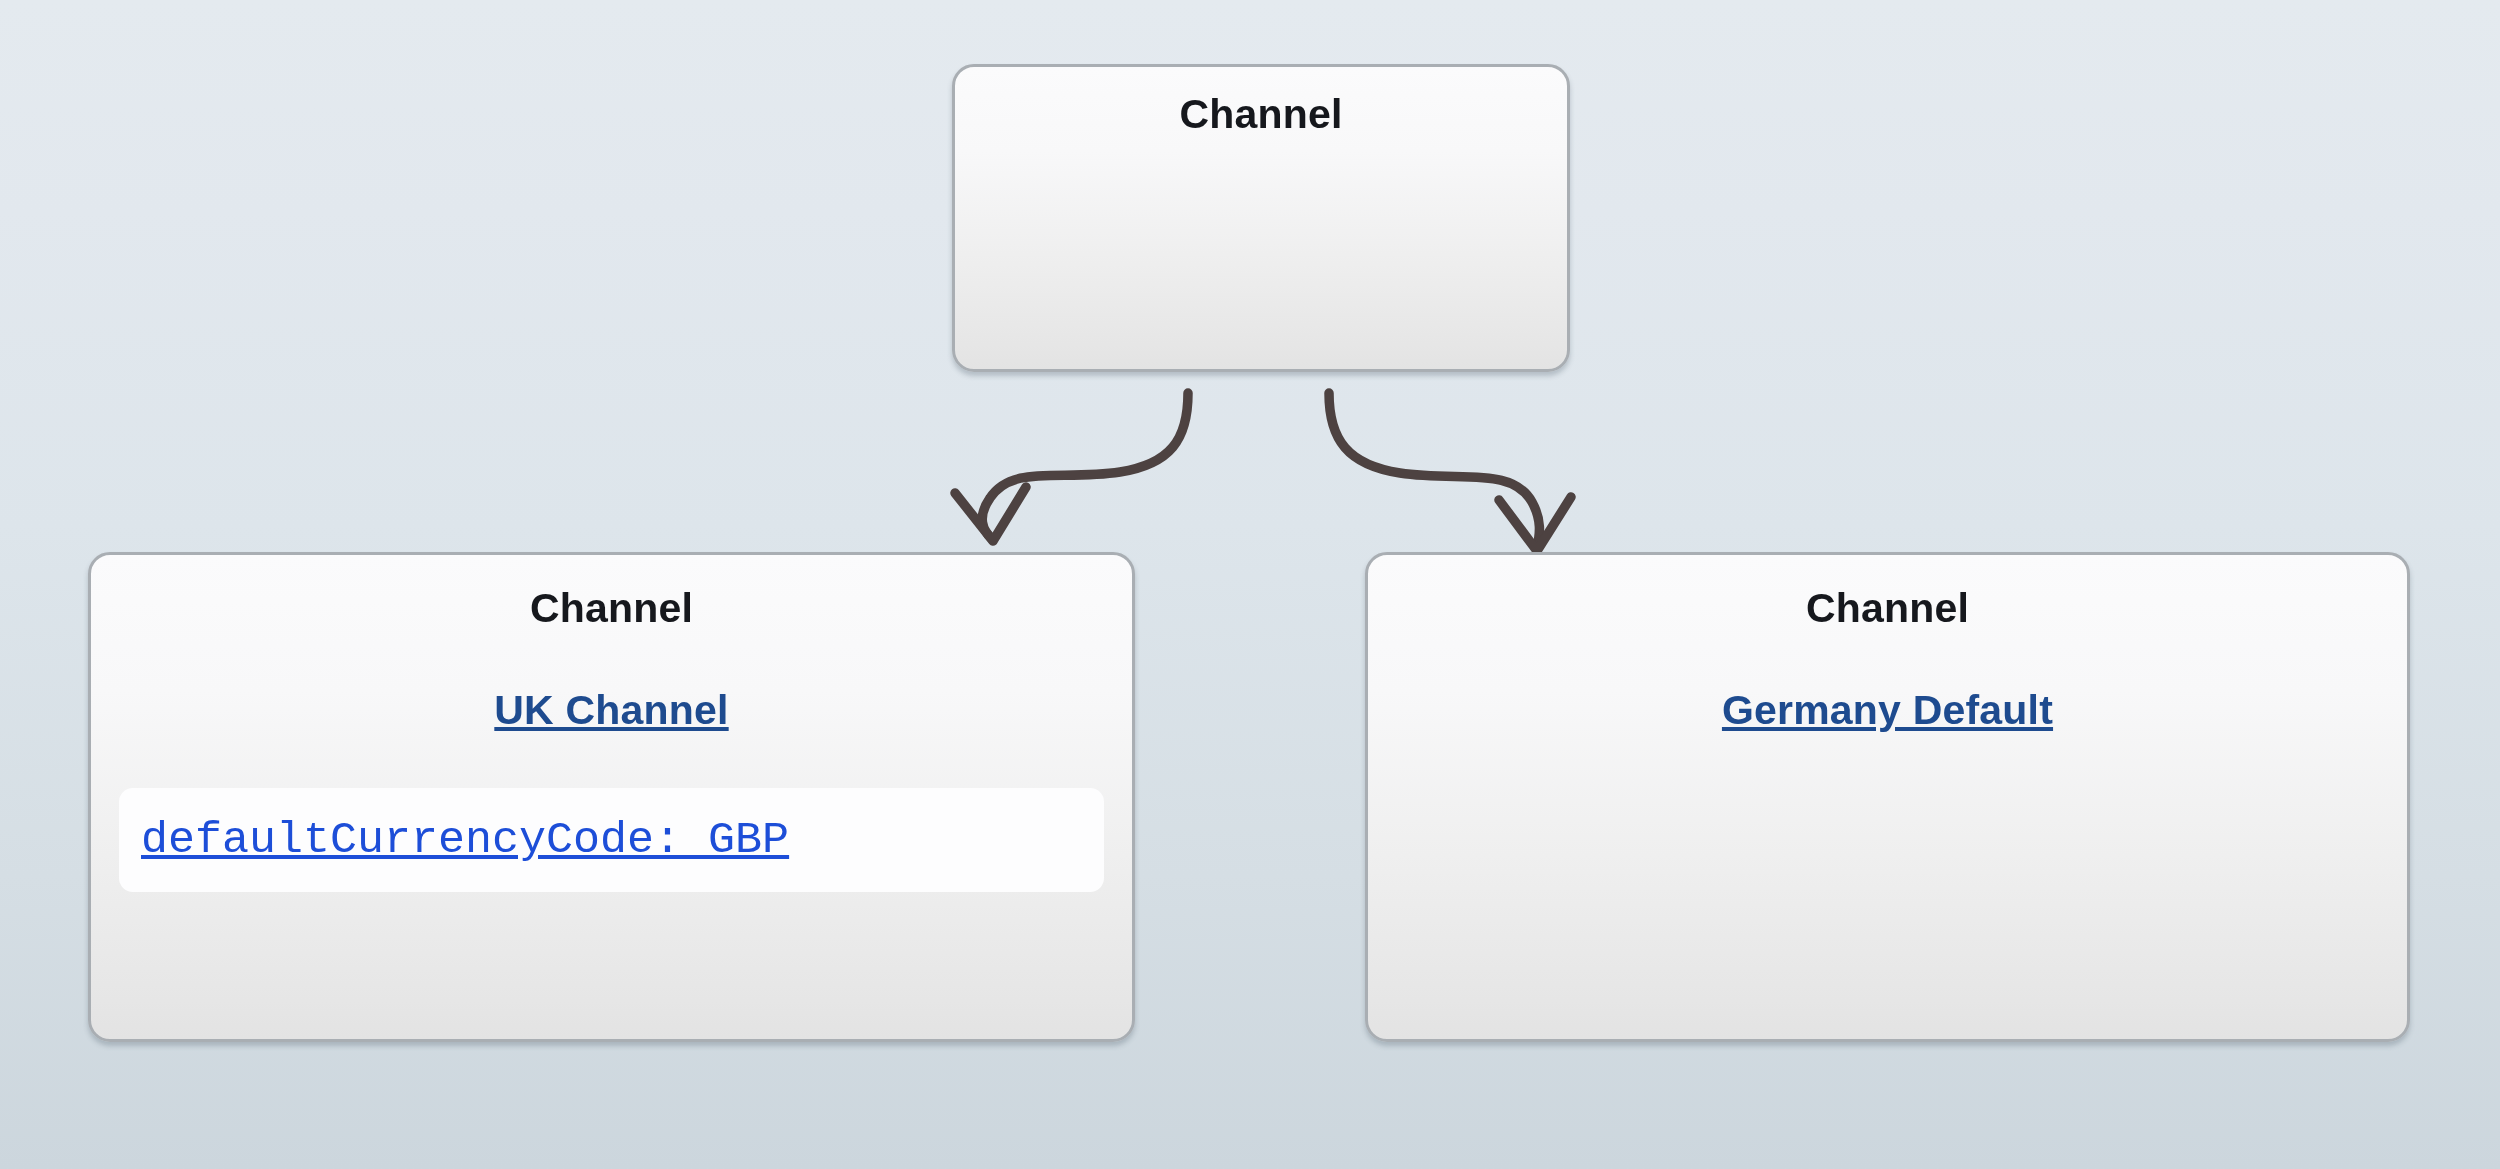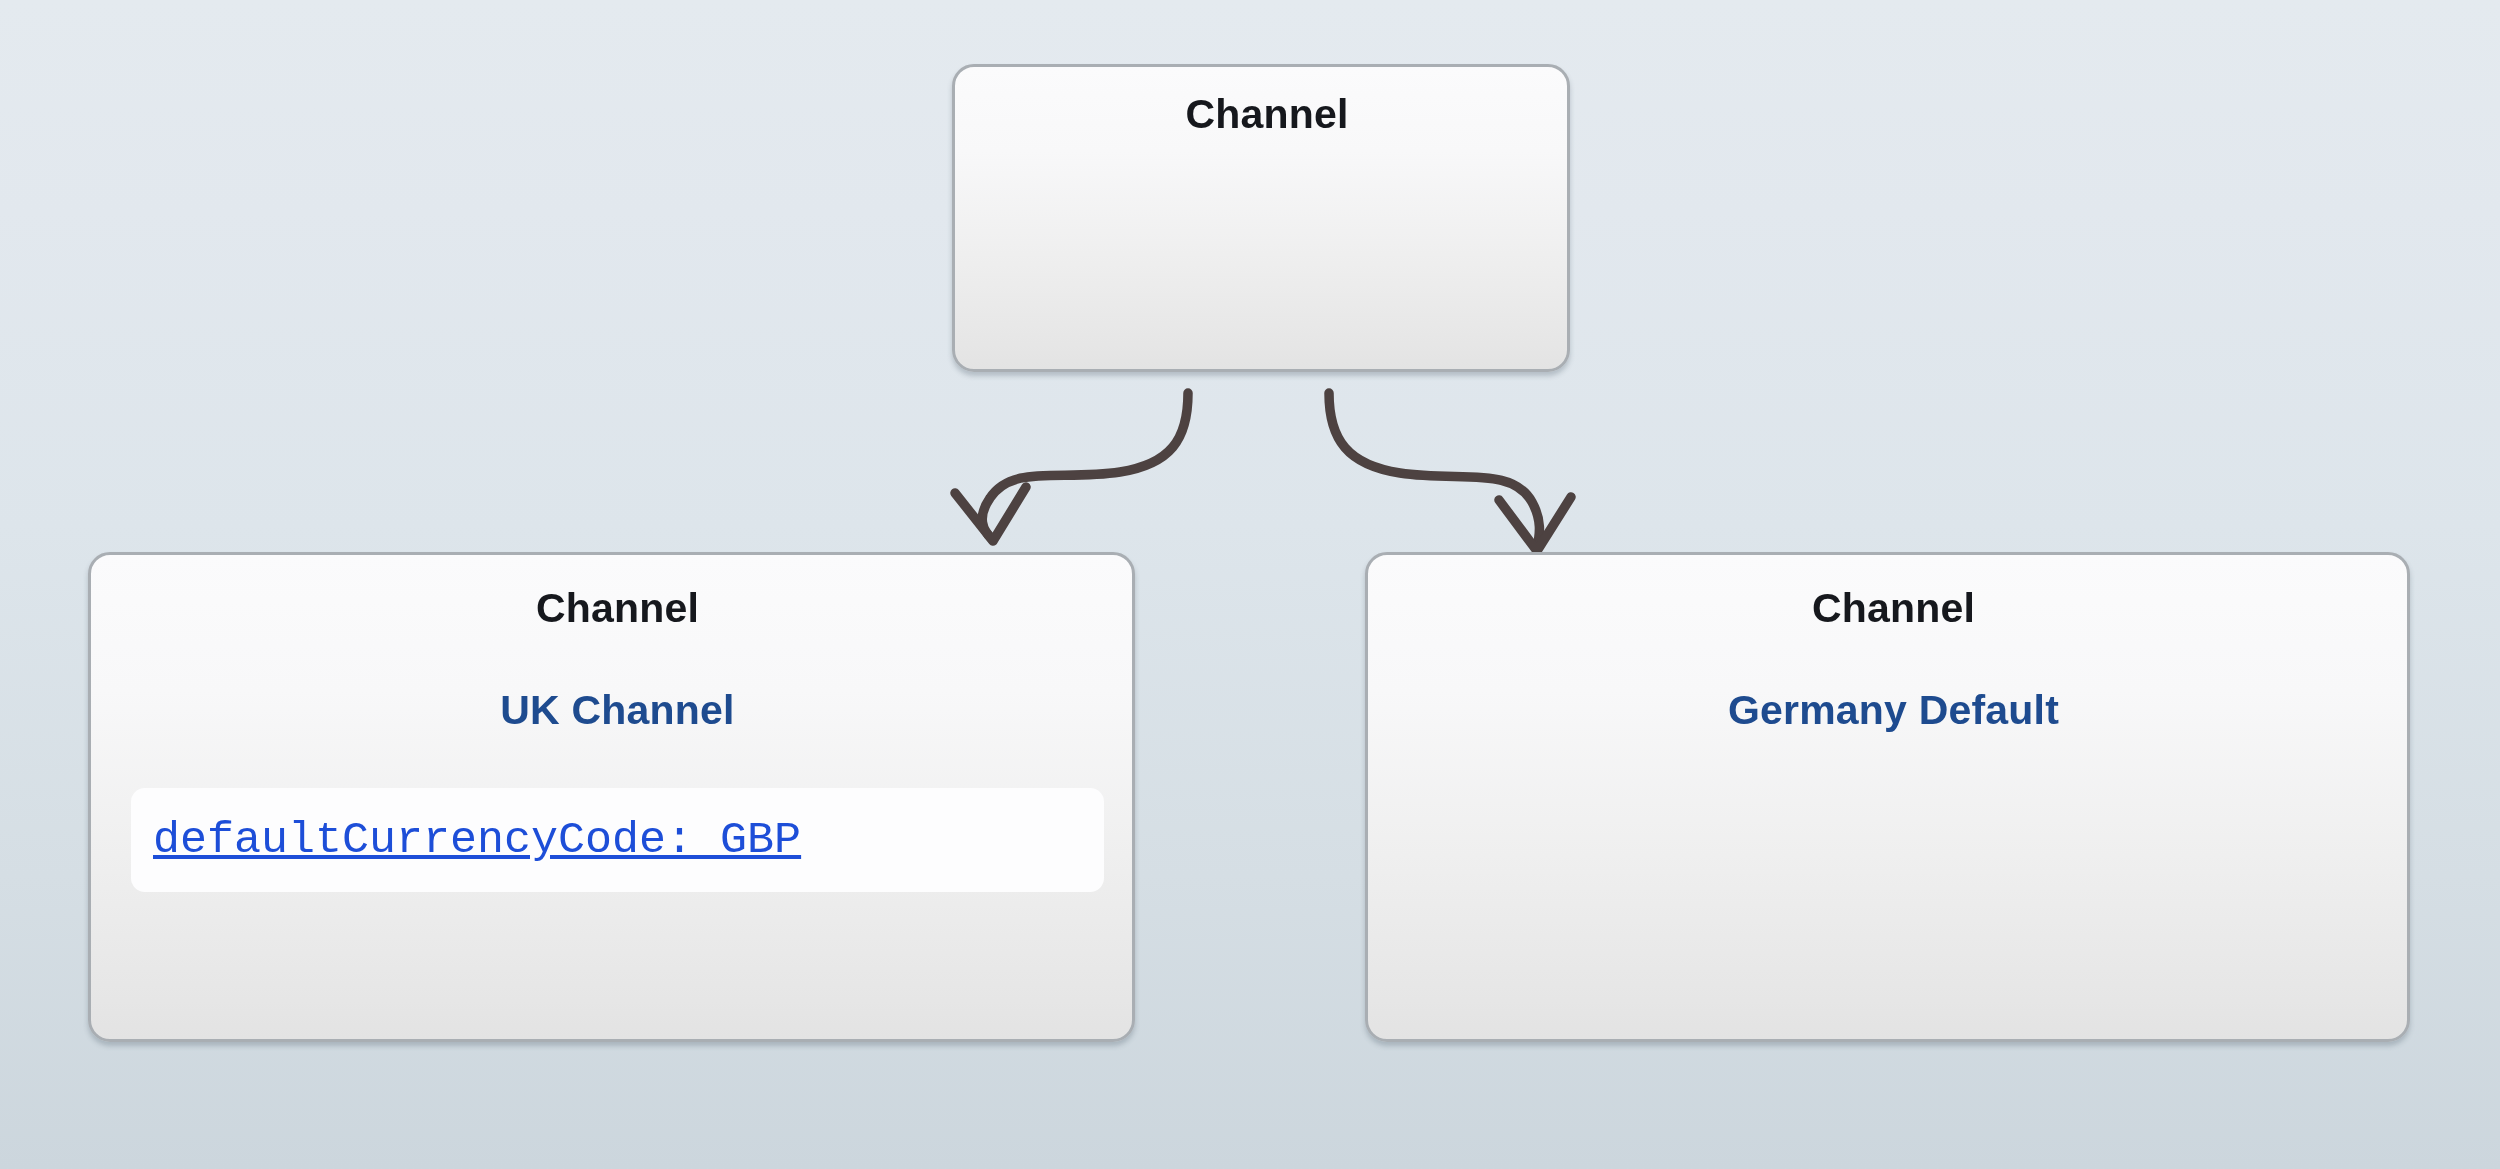--- a/index.html
+++ b/index.html
@@ -35,21 +35,20 @@
   .node {
     position: absolute;
     box-sizing: border-box;
     border: 3px solid #a9aeb3;
     border-radius: 22px;
     background: linear-gradient(to bottom, #fbfbfc 0%, #f8f8f9 28%, #efefef 62%, #e6e6e6 92%, #e3e3e3 100%);
     box-shadow: 0 4px 5px rgba(80, 95, 110, 0.30);
     display: flex;
     flex-direction: column;
     align-items: center;
-    padding-left: 12px;
   }
 
   #node-root {
     left: 952px;
     top: 64px;
     width: 618px;
     height: 308px;
     justify-content: flex-start;
   }
 
@@ -84,21 +83,21 @@
     text-align: center;
     white-space: nowrap;
   }
 
   
   #node-root .node-type  { margin-top: 24px; }
   #node-root .node-name  { margin-top: 52px; }
 
   
   .node-leaf .node-type  { margin-top: 30px; }
-  .node-leaf .node-name  { margin-top: 55px; }
+  .node-leaf .node-name  { margin-top: 55px; text-decoration: underline; }
 
   .prop-list {
     width: 100%;
     box-sizing: border-box;
     padding: 0 28px;
     margin-top: 54px;
     display: flex;
     flex-direction: column;
     gap: 14px;
   }

